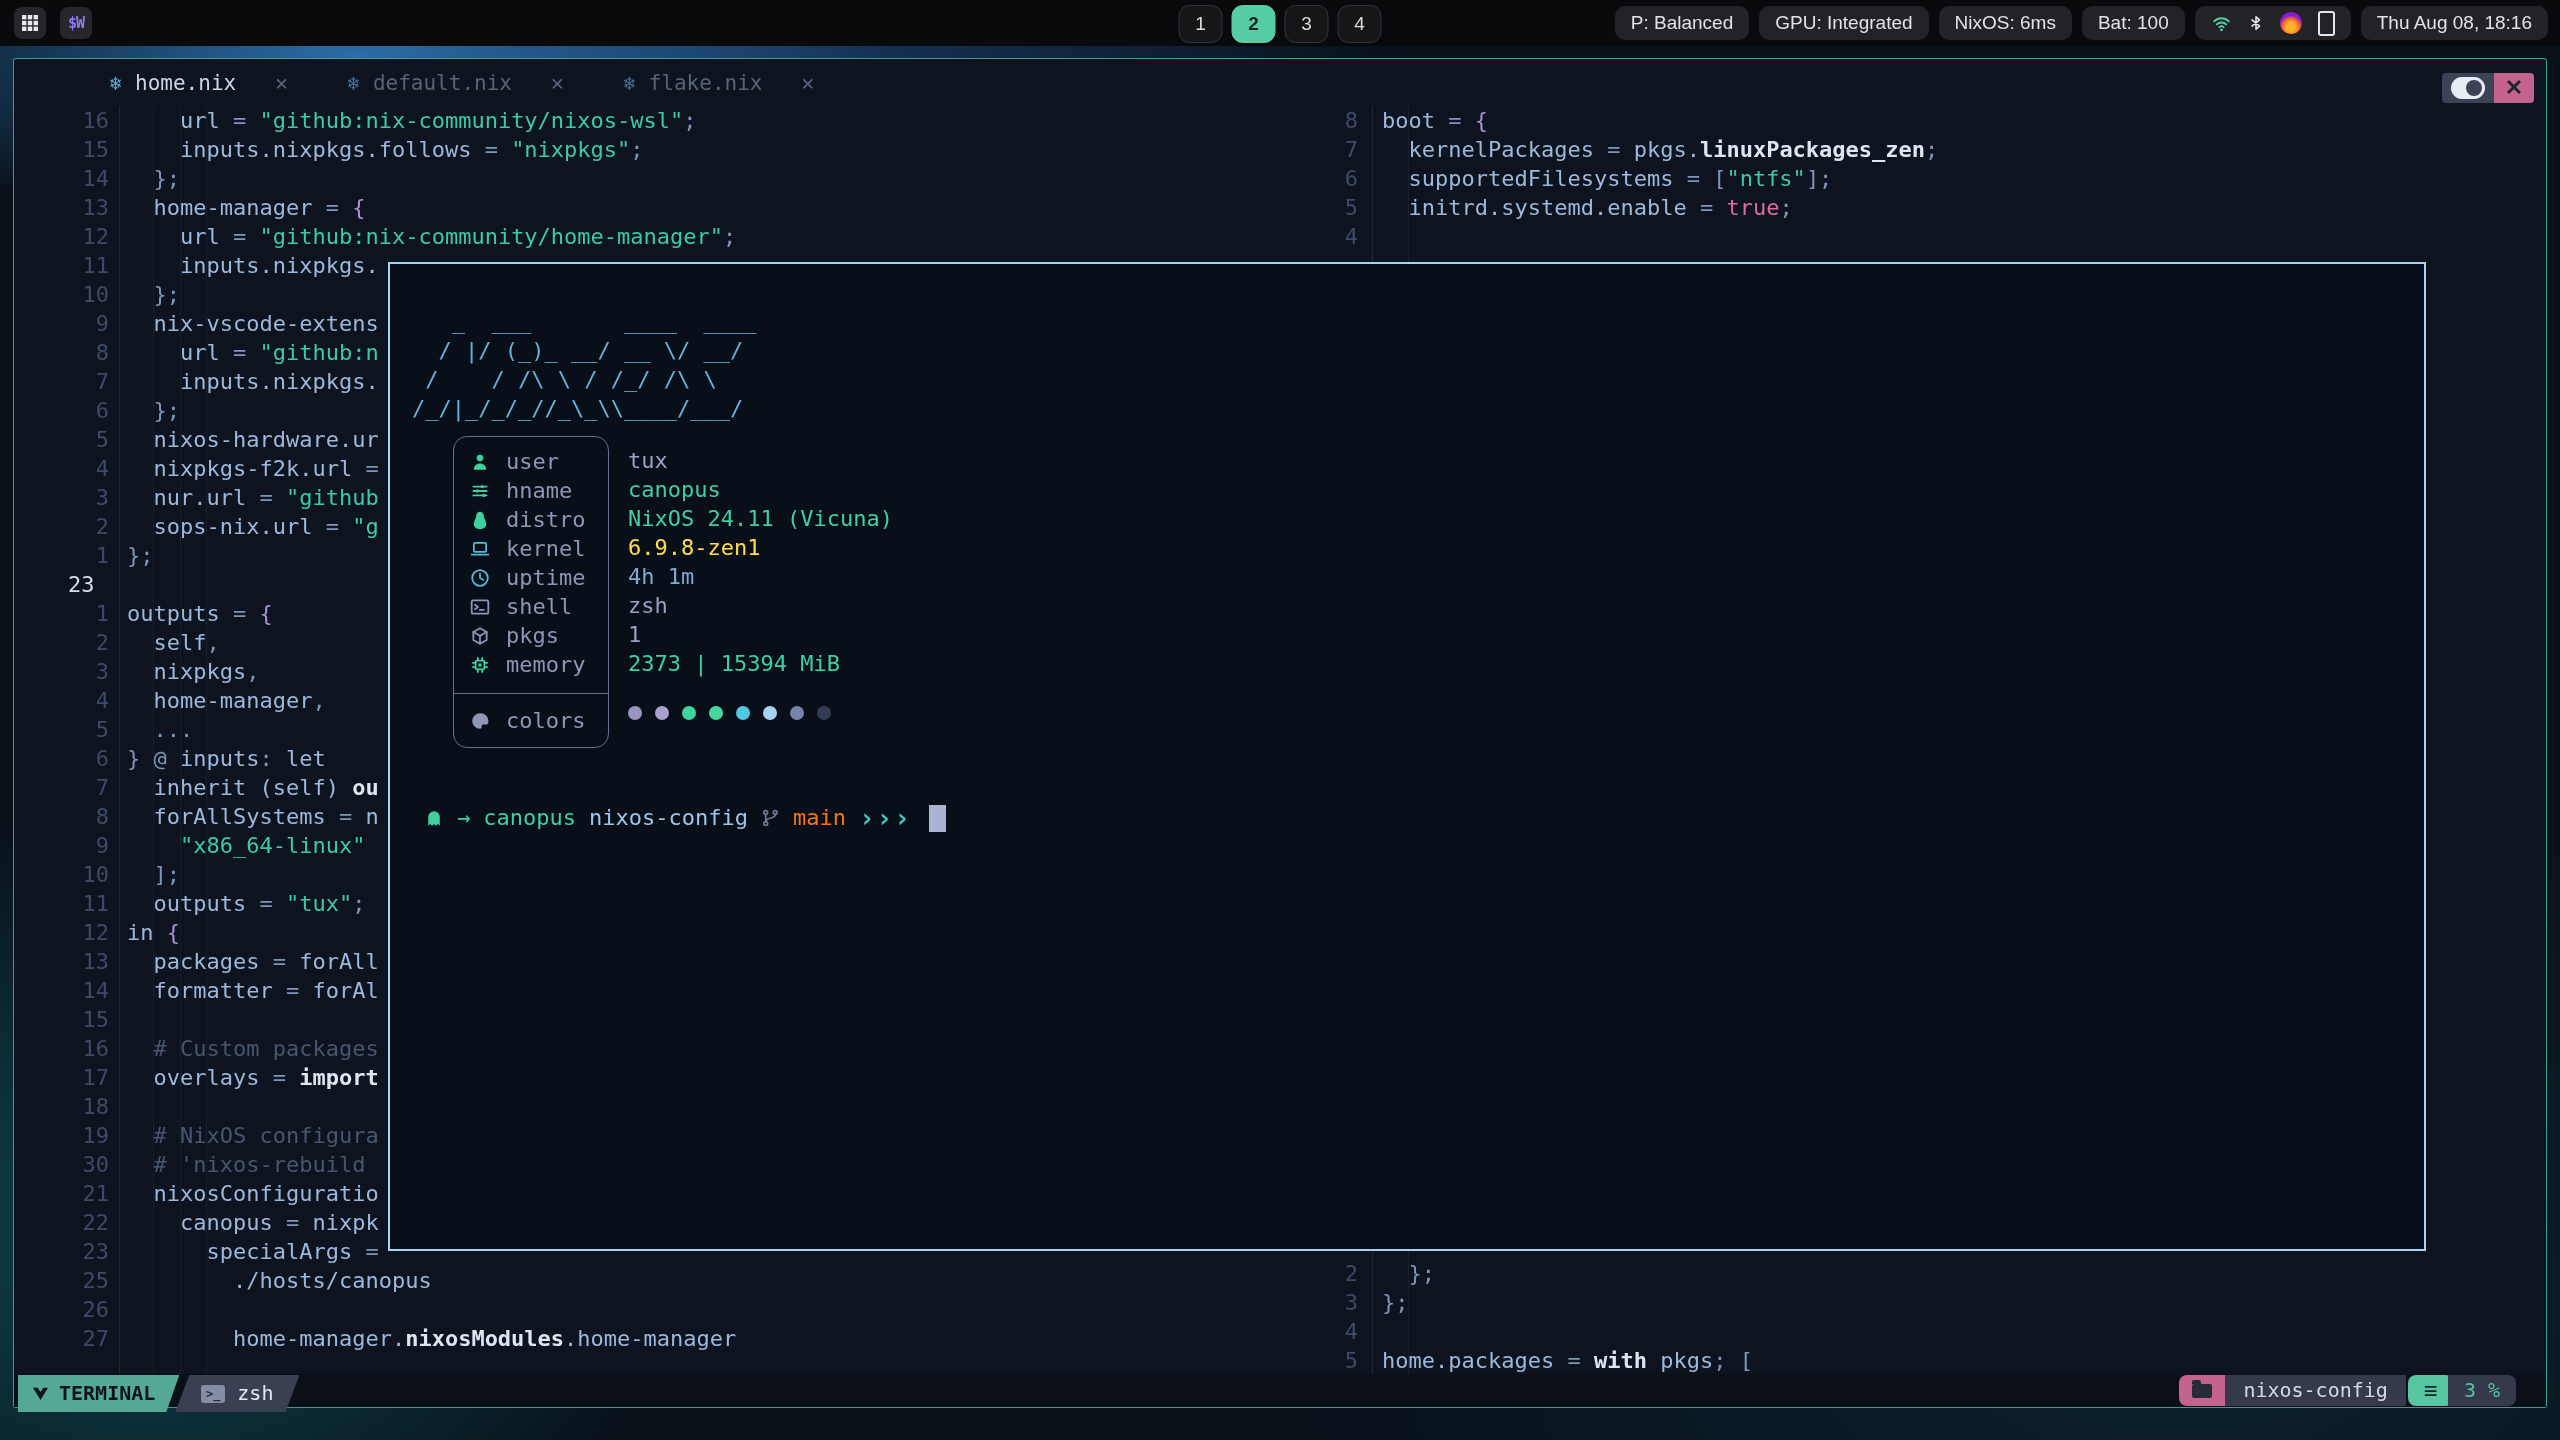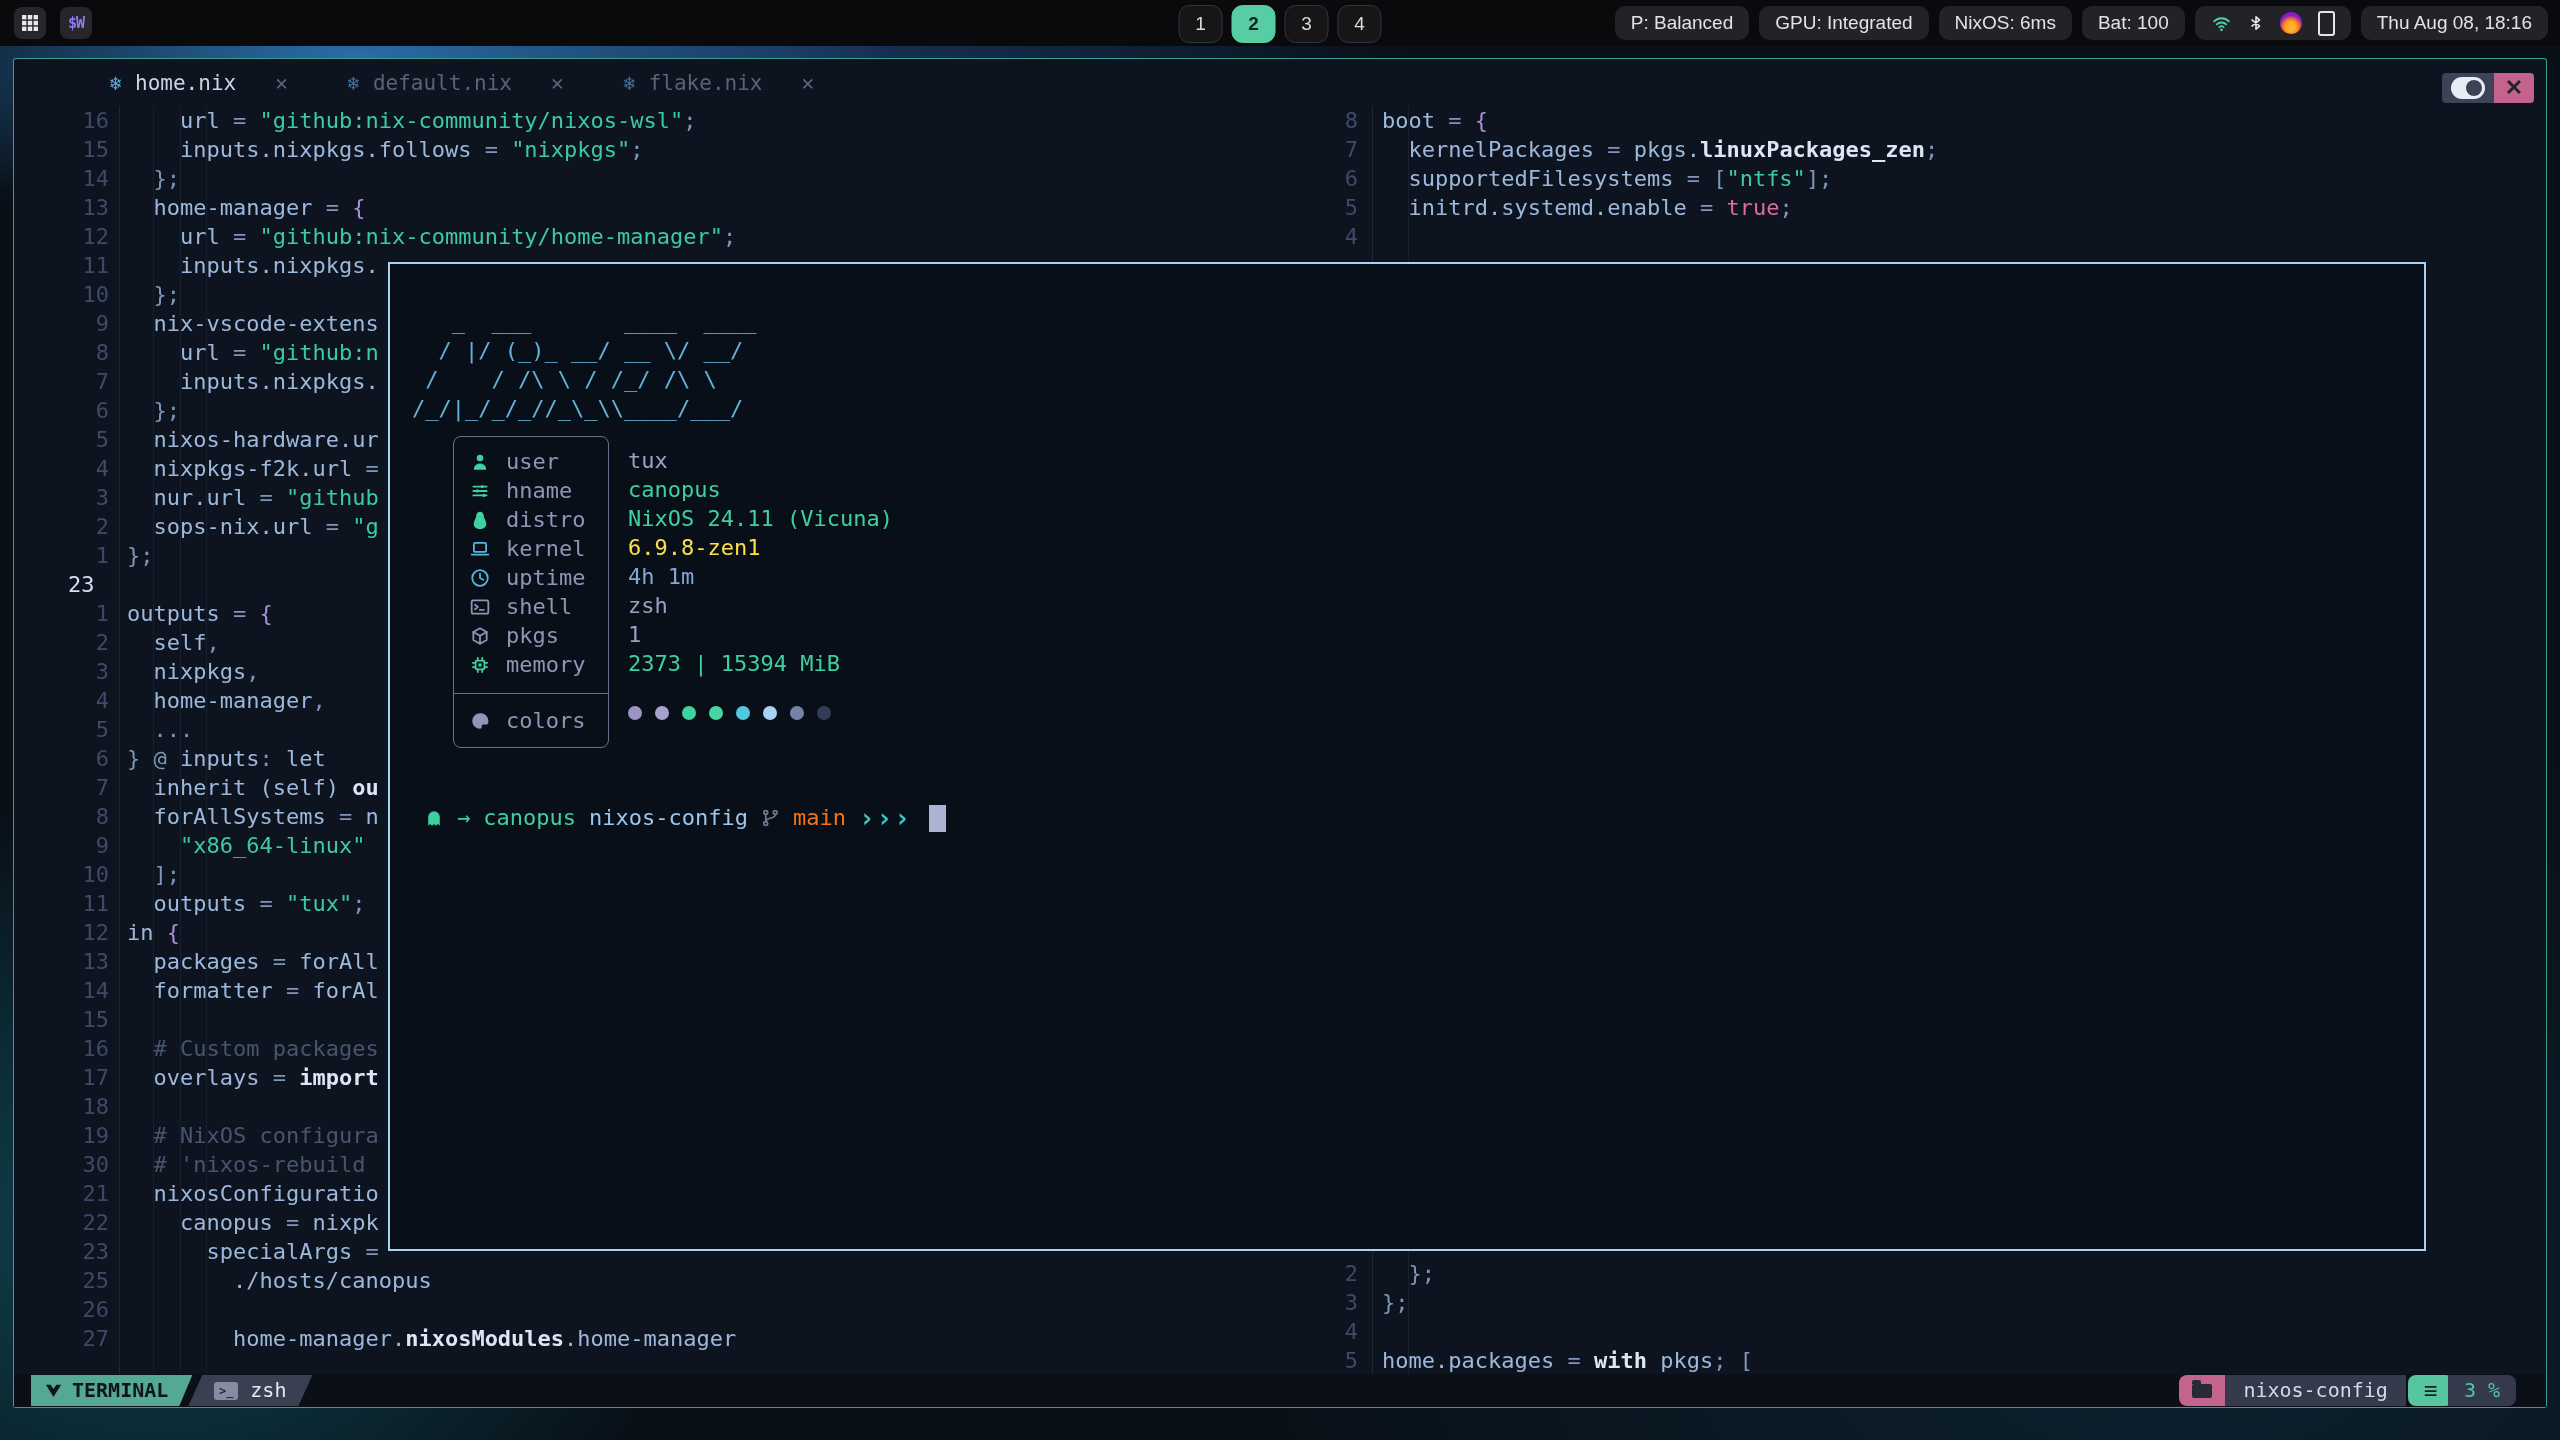--- a/index.html
+++ b/index.html
@@ -64,41 +64,41 @@
   .c-wht{color:#dce6f4;font-weight:bold}.c-pnk{color:#dd6b9d}.c-pur{color:#ab91d6}
   .vline{position:absolute;width:1px;top:47px;height:1268px;background:#1c2636;z-index:0}
   .gline{position:absolute;width:1px;top:47px;height:1268px;background:#16202f;z-index:0}
   #faintline{position:absolute;left:2147px;top:637px;width:262px;height:2px;background:#3a4156}
 
   
   #term{position:absolute;left:374px;top:203px;width:2038px;height:989px;
         background:rgba(9,15,24,.985);border:2px solid #a7d3f2;box-sizing:border-box;z-index:20}
   #ascii{position:absolute;left:22px;top:43px;margin:0;color:#67b0d8;
          font:22px/29px "DejaVu Sans Mono",monospace}
-  #fetchbox{position:absolute;left:63px;top:172px;width:156px;border:1px solid #64708e;border-radius:8px;
+  #fetchbox{position:absolute;left:63px;top:172px;width:156px;border:1px solid #64708e;border-radius:14px;
             padding:10px 0 12px 0;box-sizing:border-box}
   .frow{display:flex;align-items:center;height:29px;padding-left:16px;gap:16px;
         font:22px/29px "DejaVu Sans Mono",monospace;color:#8d96b5}
   .fsep{height:1px;background:#64708e;margin:14px 0 12px 0}
   .fico{width:20px;height:20px;flex:none;display:flex;align-items:center;justify-content:center}
   .ic-g{color:#3fd0a0}.ic-b{color:#55b8d9}.ic-l{color:#8d96b5}
   #fetchvals{position:absolute;left:238px;top:182px;font:22px/29px "DejaVu Sans Mono",monospace;white-space:pre}
   #fetchvals div{height:29px}
   .v-g{color:#3fd0a0}.v-b{color:#fde047}.v-l{color:#98a2c2}.v-lb{color:#84a7d6}
   #dots{position:absolute;left:238px;top:434px;height:29px;display:flex;align-items:center;gap:13px}
   #dots span{width:14px;height:14px;border-radius:50%}
   #prompt{position:absolute;left:34px;top:539px;height:30px;display:flex;align-items:center;gap:13px;
           font:22px/30px "DejaVu Sans Mono",monospace}
   .p-arrow{color:#3fd0a0}.p-host{color:#3fd0a0}.p-dir{color:#9cc7ec}.p-branch{color:#f97316}
   .p-chev{color:#3fc9c0;font-weight:bold;font-size:26px;letter-spacing:2px}
   .p-cursor{width:17px;height:27px;background:#aab3d2;margin-left:4px}
 
   
   #botbar{position:absolute;left:0;bottom:0;width:100%;height:33px;background:#0b0f17;z-index:25}
-  .bb-left{position:absolute;left:17px;top:1px;height:31px;display:flex}
+  .bb-left{position:absolute;left:4px;top:1px;height:37px;display:flex}
   .seg-term{background:#55a893;color:#10151d;font:bold 20px/31px "DejaVu Sans Mono",monospace;
             padding:0 24px 0 14px;display:flex;align-items:center;gap:10px;
             clip-path:polygon(0 0,100% 0,calc(100% - 13px) 100%,0 100%)}
   .seg-zsh{background:#3a4052;color:#e2e8f2;font:20px/31px "DejaVu Sans Mono",monospace;
            padding:0 26px;margin-left:-4px;display:flex;align-items:center;gap:12px;
            clip-path:polygon(14px 0,100% 0,calc(100% - 14px) 100%,0 100%)}
   .zico{width:24px;height:18px;background:#858da5;border-radius:3px;color:#262b3a;
         font:bold 12px/18px "DejaVu Sans Mono",monospace;text-align:center}
   .bb-right{position:absolute;right:30px;top:1px;height:31px;display:flex;align-items:center}
   .seg-folder{width:46px;height:31px;background:#c4638e;border-radius:8px 0 0 8px;

